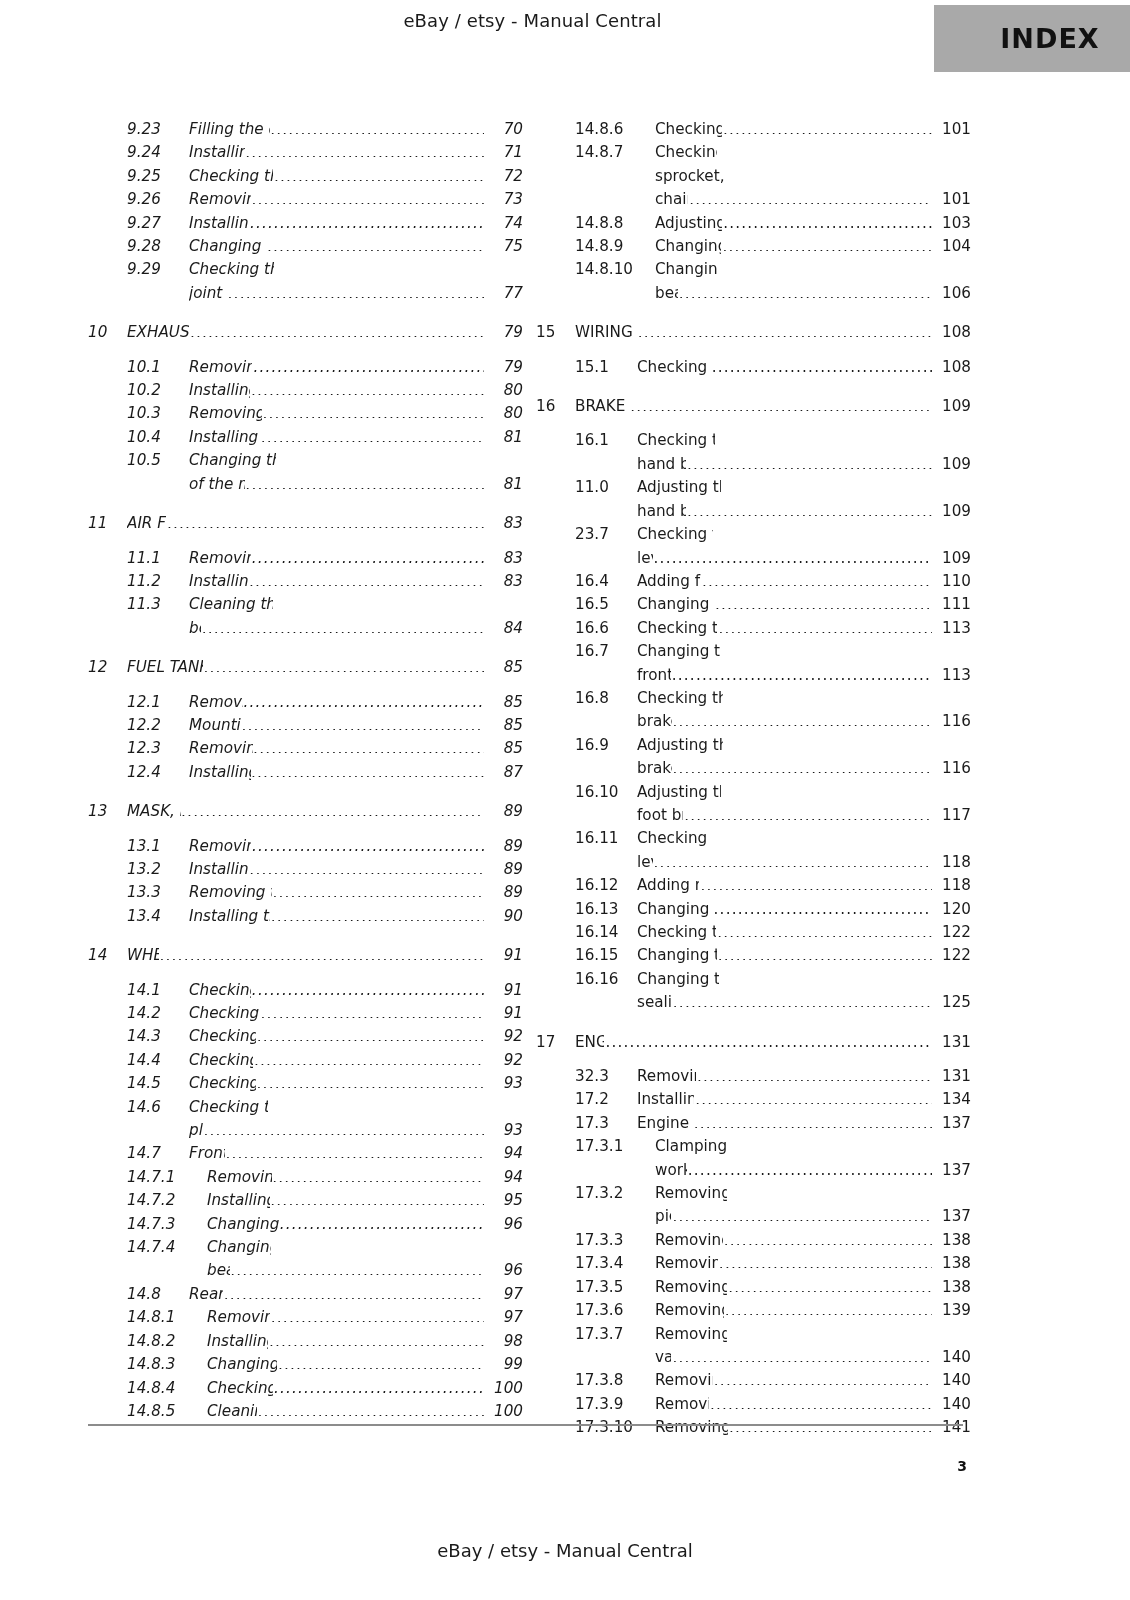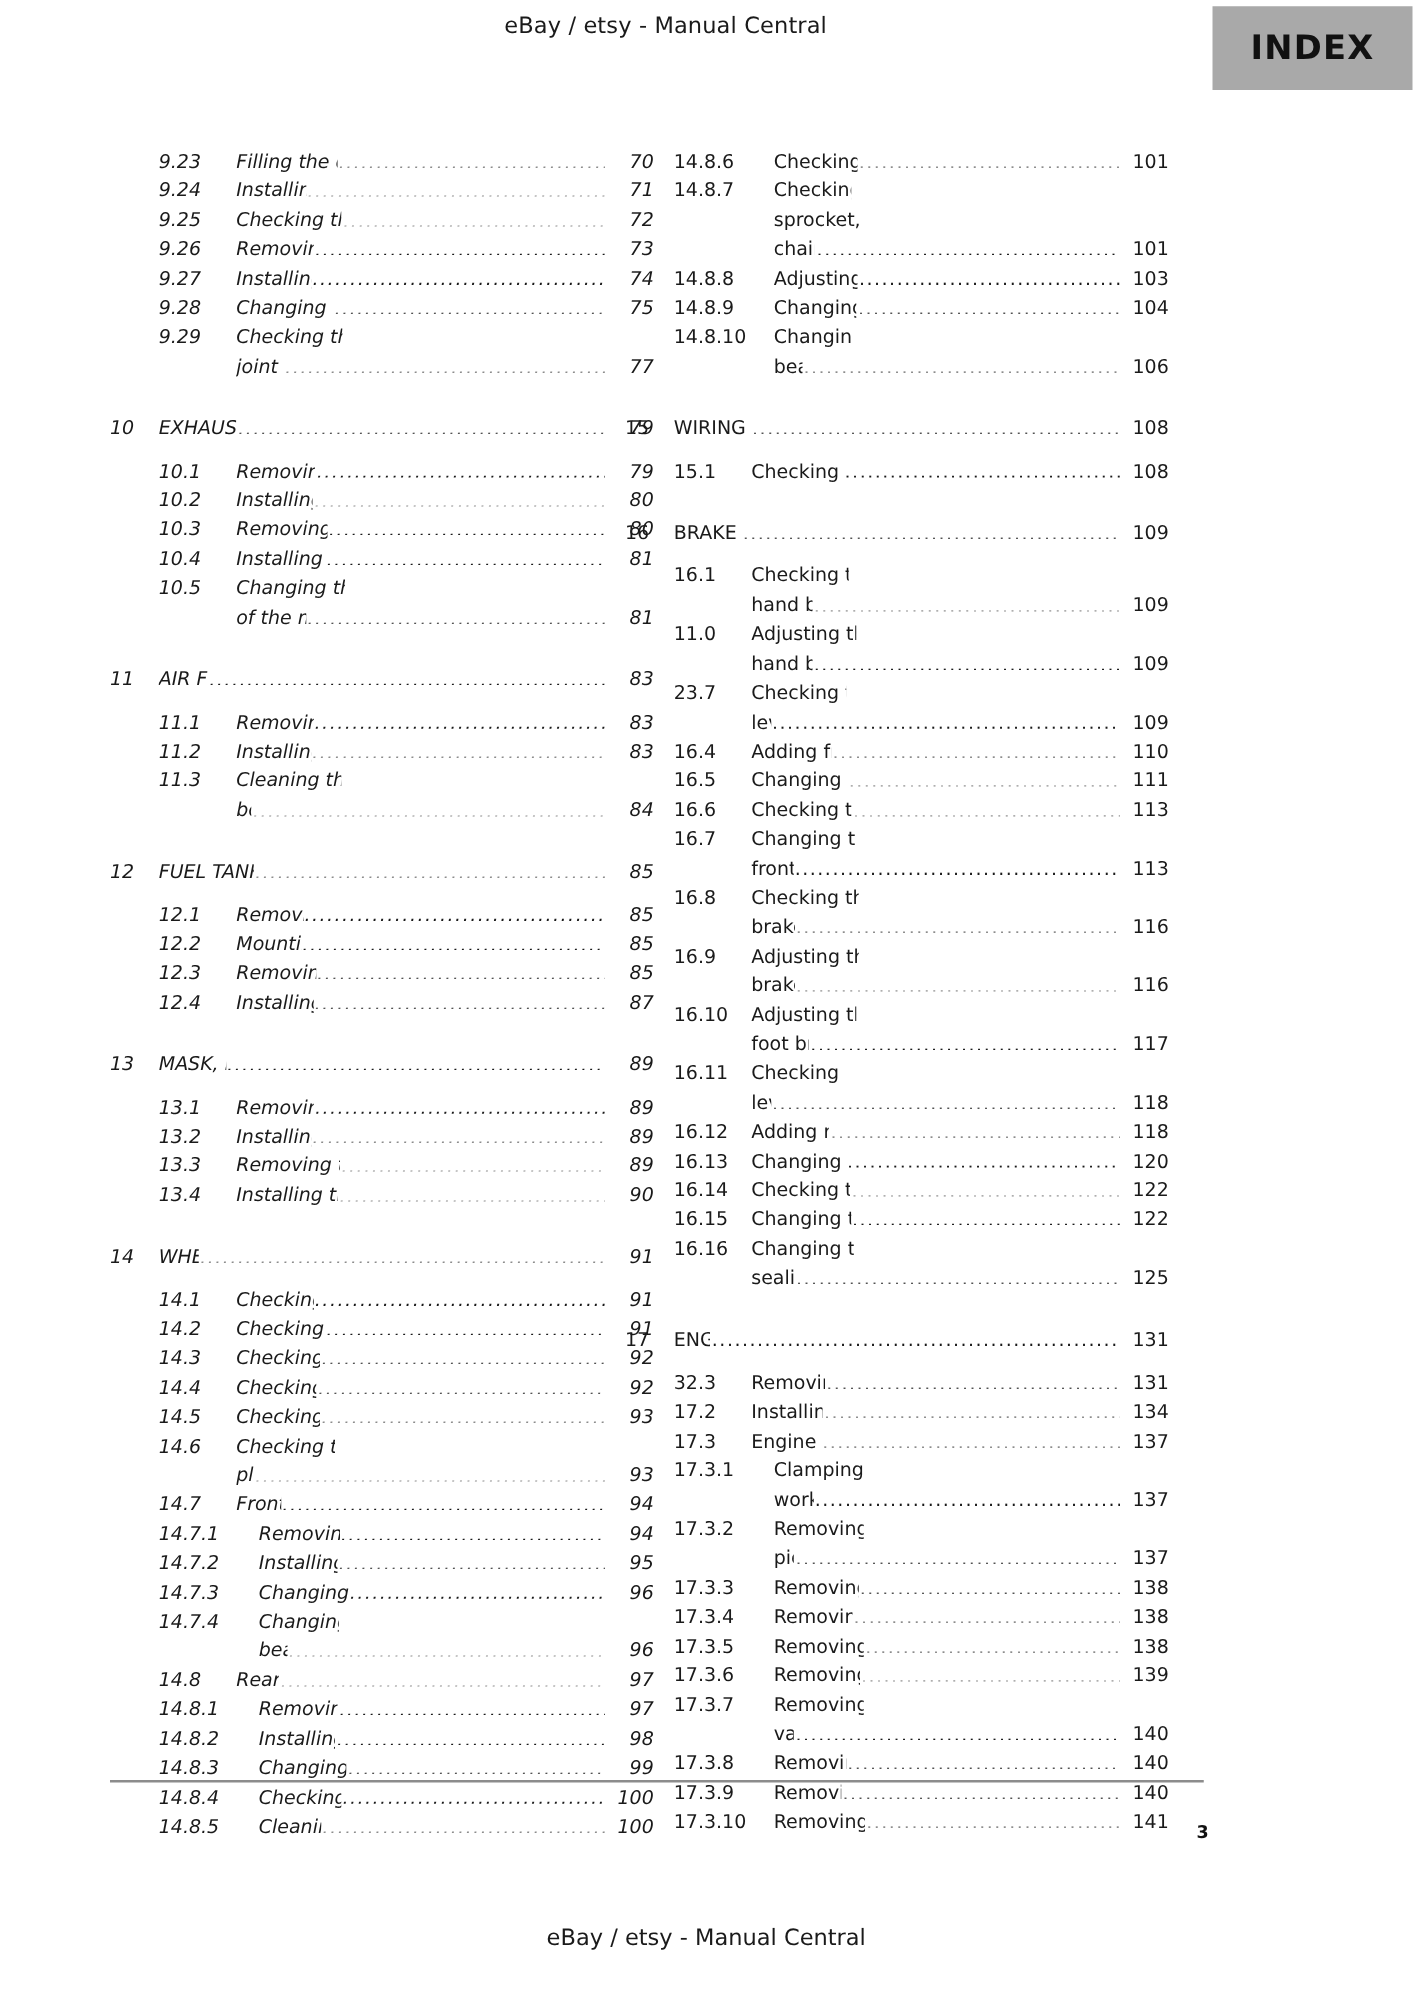--- a/index.html
+++ b/index.html
@@ -31,20 +31,21 @@
   .index-tab {
     position: absolute;
     right: 0;
     top: 5px;
     width: 160px;
     height: 67px;
     background: #a9a9a9;
     display: flex;
     align-items: center;
     justify-content: center;
+    padding-left: 36px;
   }
   .index-tab-label {
     font-size: 27px;
     font-weight: bold;
     letter-spacing: 1px;
     color: #111111;
     font-family: "DejaVu Sans", "Liberation Sans", sans-serif;
   }
 
   
@@ -53,33 +54,33 @@
     left: 0;
     top: 118px;
     width: 1130px;
   }
   .column {
     position: absolute;
     top: 0;
     width: 435px;
   }
   .column-left  { left: 88px; font-style: italic; }
-  .column-right { left: 500px; }
+  .column-right { left: 536px; }
 
   
   .toc-row {
     display: flex;
     align-items: baseline;
     font-size: 15.2px;
     line-height: 23.4px;
     white-space: nowrap;
     color: #1a1a1a;
   }
   .toc-row.chapter {
-    margin-top: 26px;
+    margin-top: 16px;
     margin-bottom: 11px;
   }
   .toc-num {
     flex: 0 0 auto;
     text-align: left;
   }
   
   .chapter .toc-num { width: 39px; }
   
   .section .toc-num { width: 62px; margin-left: 39px; }

